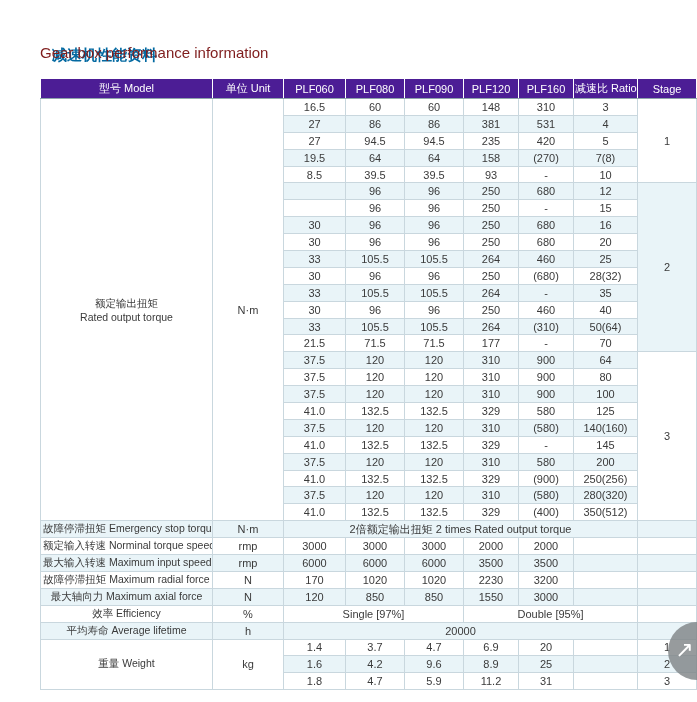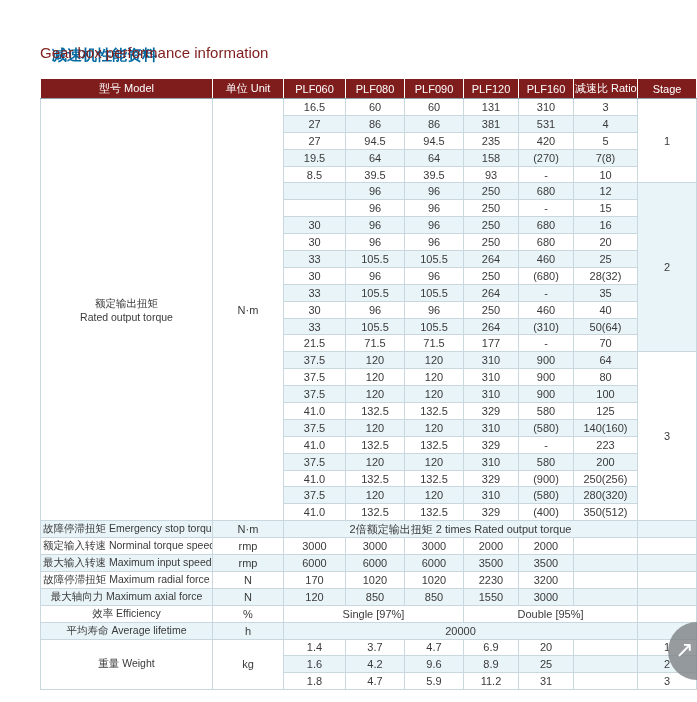--- a/index.html
+++ b/index.html
@@ -12,21 +12,21 @@
   }
   .page-subtitle{
     position:absolute;left:40px;top:44px;font-size:15px;color:#7f1d1d;
   }
   table.perf{
     position:absolute;left:40px;top:78px;width:656px;
     border-collapse:collapse;table-layout:fixed;font-size:11px;
     border:1px solid #aebfc7;border-bottom:1px solid #93a5ad;
   }
   table.perf th{
-    background:#7f1d1d;color:#ffffff;font-weight:normal;font-size:11px;
+    background:#4c1d95;color:#ffffff;font-weight:normal;font-size:11px;
     height:19px;border:1px solid #ffffff;border-bottom:1px solid #8fa3ac;
     padding:0 1px;overflow:hidden;white-space:nowrap;
   }
   table.perf td{
     border:1px solid #c9d7de;height:15.9px;padding:0 2px;
     text-align:center;color:#3a3a3a;overflow:hidden;white-space:nowrap;
   }
   tr.alt td{background:#e9f4f8;}
   td.wbg{background:#ffffff !important;}
   tr.sep td{border-top:1px solid #93a5ad;}
@@ -77,21 +77,21 @@
   <tbody>
       <tr>
         <td class="lbl wbg model-span" rowspan="25">
           <div>额定输出扭矩</div>
           <div>Rated output torque</div>
         </td>
         <td class="wbg" rowspan="25">N·m</td>
         <td>16.5</td>
         <td>60</td>
         <td>60</td>
-        <td>131</td>
+        <td>148</td>
         <td>310</td>
         <td>3</td>
         <td rowspan="5" style="background: rgb(255, 255, 255);">1</td>
       </tr>
       <tr class="alt">
         <td>27</td>
         <td>86</td>
         <td>86</td>
         <td>381</td>
         <td>531</td>
@@ -242,21 +242,21 @@
         <td>310</td>
         <td>(580)</td>
         <td>140(160)</td>
       </tr>
       <tr>
         <td>41.0</td>
         <td>132.5</td>
         <td>132.5</td>
         <td>329</td>
         <td>-</td>
-        <td>223</td>
+        <td>145</td>
       </tr>
       <tr class="alt">
         <td>37.5</td>
         <td>120</td>
         <td>120</td>
         <td>310</td>
         <td>580</td>
         <td>200</td>
       </tr>
       <tr>

